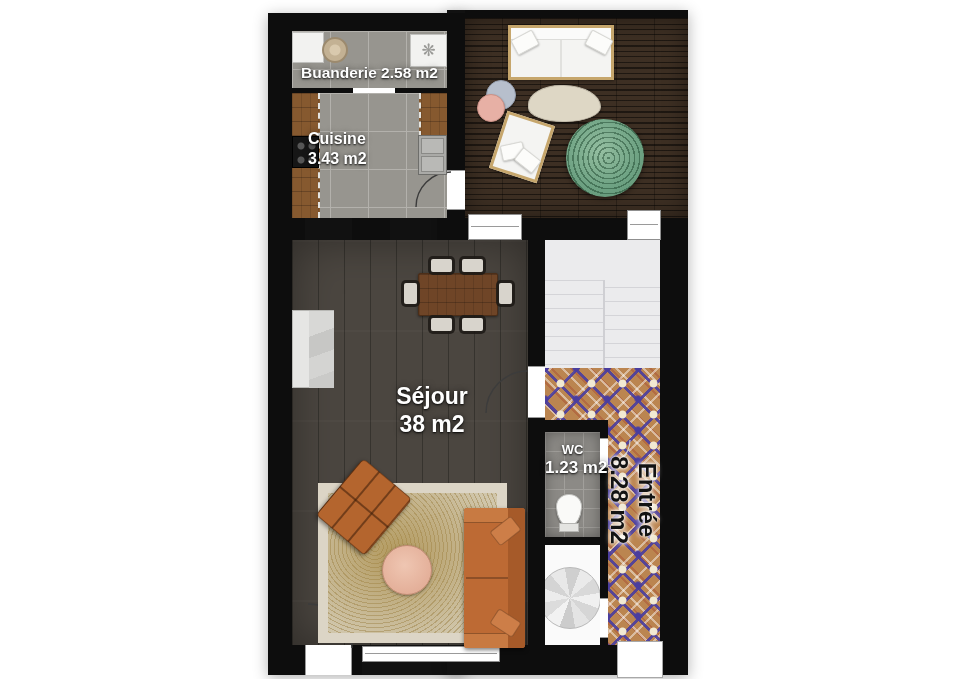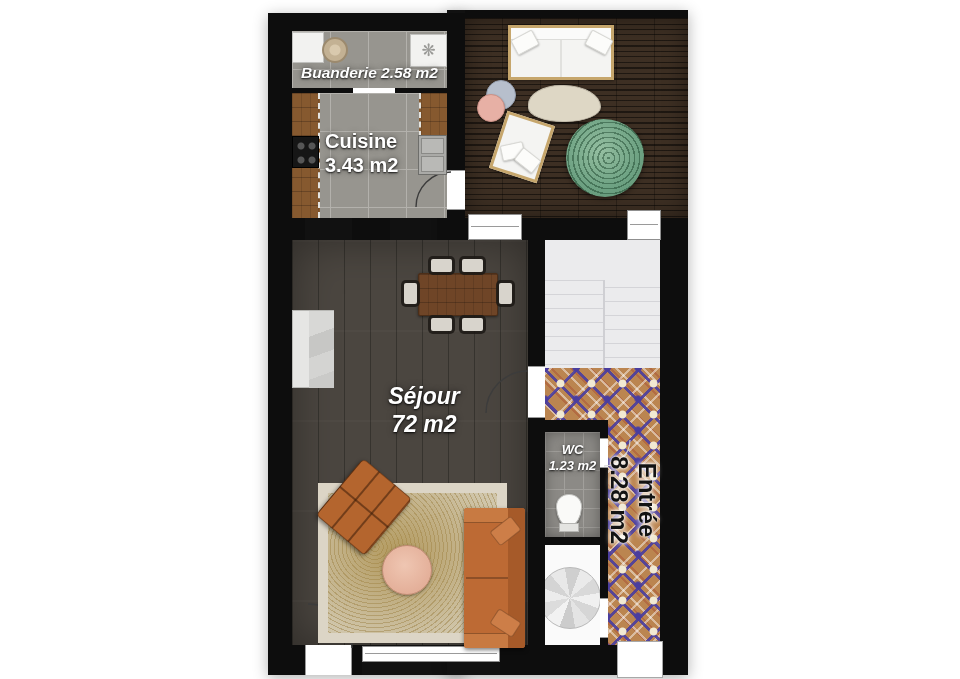--- a/index.html
+++ b/index.html
@@ -52,21 +52,21 @@
           box-shadow:0 1px 2px rgba(0,0,0,.25);}
   .wood{background-color:#86592f;
     background-image:repeating-linear-gradient(180deg,rgba(0,0,0,.22) 0 1px,transparent 1px 14px),
                      repeating-linear-gradient(90deg,rgba(0,0,0,.12) 0 1px,transparent 1px 9px);}
   .chair{position:absolute;background:#d8d4cc;border-radius:2px;
          box-shadow:0 0 0 3px rgba(28,25,21,.85);}
   
   .lbl{position:absolute;color:#fff;font-weight:bold;
        text-shadow:0 1px 2px rgba(0,0,0,.85),0 0 6px rgba(0,0,0,.5);
        white-space:nowrap;line-height:1.22;}
-  .lbl.center{text-align:center;font-style:italic;}
+  .lbl.center{text-align:center;}
   .lbl-dark{position:absolute;color:#131313;font-weight:bold;text-align:center;line-height:1.15;
        text-shadow:0 0 2px #fff,0 0 4px #fff,0 0 6px rgba(255,255,255,.9);}
   svg.arcs{position:absolute;left:0;top:0;pointer-events:none;}
 </style>
 </head>
 <body>
 
 <div class="stage">
 
   <div class="backing" style="left:268px;top:13px;width:197px;height:662px;"></div>
@@ -197,34 +197,34 @@
     <div class="pillow" style="left:20px;top:30px;width:21px;height:14px;transform:rotate(20deg);"></div>
   </div>
   <div class="abs" style="left:566px;top:119px;width:78px;height:78px;border-radius:48% 52% 50% 50%/50% 46% 54% 50%;
        background:radial-gradient(circle at 45% 40%,#95bfa1,#6ea283 58%,#5c9273);
        background-image:repeating-radial-gradient(circle at 55% 50%,rgba(22,62,38,.45) 0 1.5px,transparent 1.5px 5px),
                         radial-gradient(circle at 45% 40%,#95bfa1,#6ea283 58%,#5c9273);
        box-shadow:0 2px 5px rgba(0,0,0,.45);"></div>
 
   <div class="lbl center" style="left:292px;top:64px;width:155px;font-size:15.5px;">Buanderie 2.58 m2</div>
 
-  <div class="lbl" style="left:325px;top:129px;font-size:20px;">
+  <div class="lbl" style="left:308px;top:129px;font-size:16px;">
     <div>Cuisine</div>
     <div>3.43 m2</div>
   </div>
 
 
-  <div class="lbl center" style="left:288px;top:382px;width:236px;font-size:23px;padding-left:18px;">
+  <div class="lbl center" style="left:296px;top:382px;width:236px;font-size:23px;padding-left:18px;">
     <div>Séjour</div>
-    <div>72 m2</div>
+    <div>38 m2</div>
   </div>
 
   <div class="lbl center" style="left:545px;top:442px;width:55px;font-size:13px;">
     <div>WC</div>
-    <div style="font-size:13px;">1.23 m2</div>
+    <div style="font-size:17px;text-align:right;">1.23 m2</div>
   </div>
 
   <div class="lbl-dark" style="left:633px;top:500px;font-size:24px;transform:translate(-50%,-50%) rotate(90deg);white-space:nowrap;">
     <div>Entrée</div>
     <div>8.28 m2</div>
   </div>
 
 </div>
 
 </body></html>

